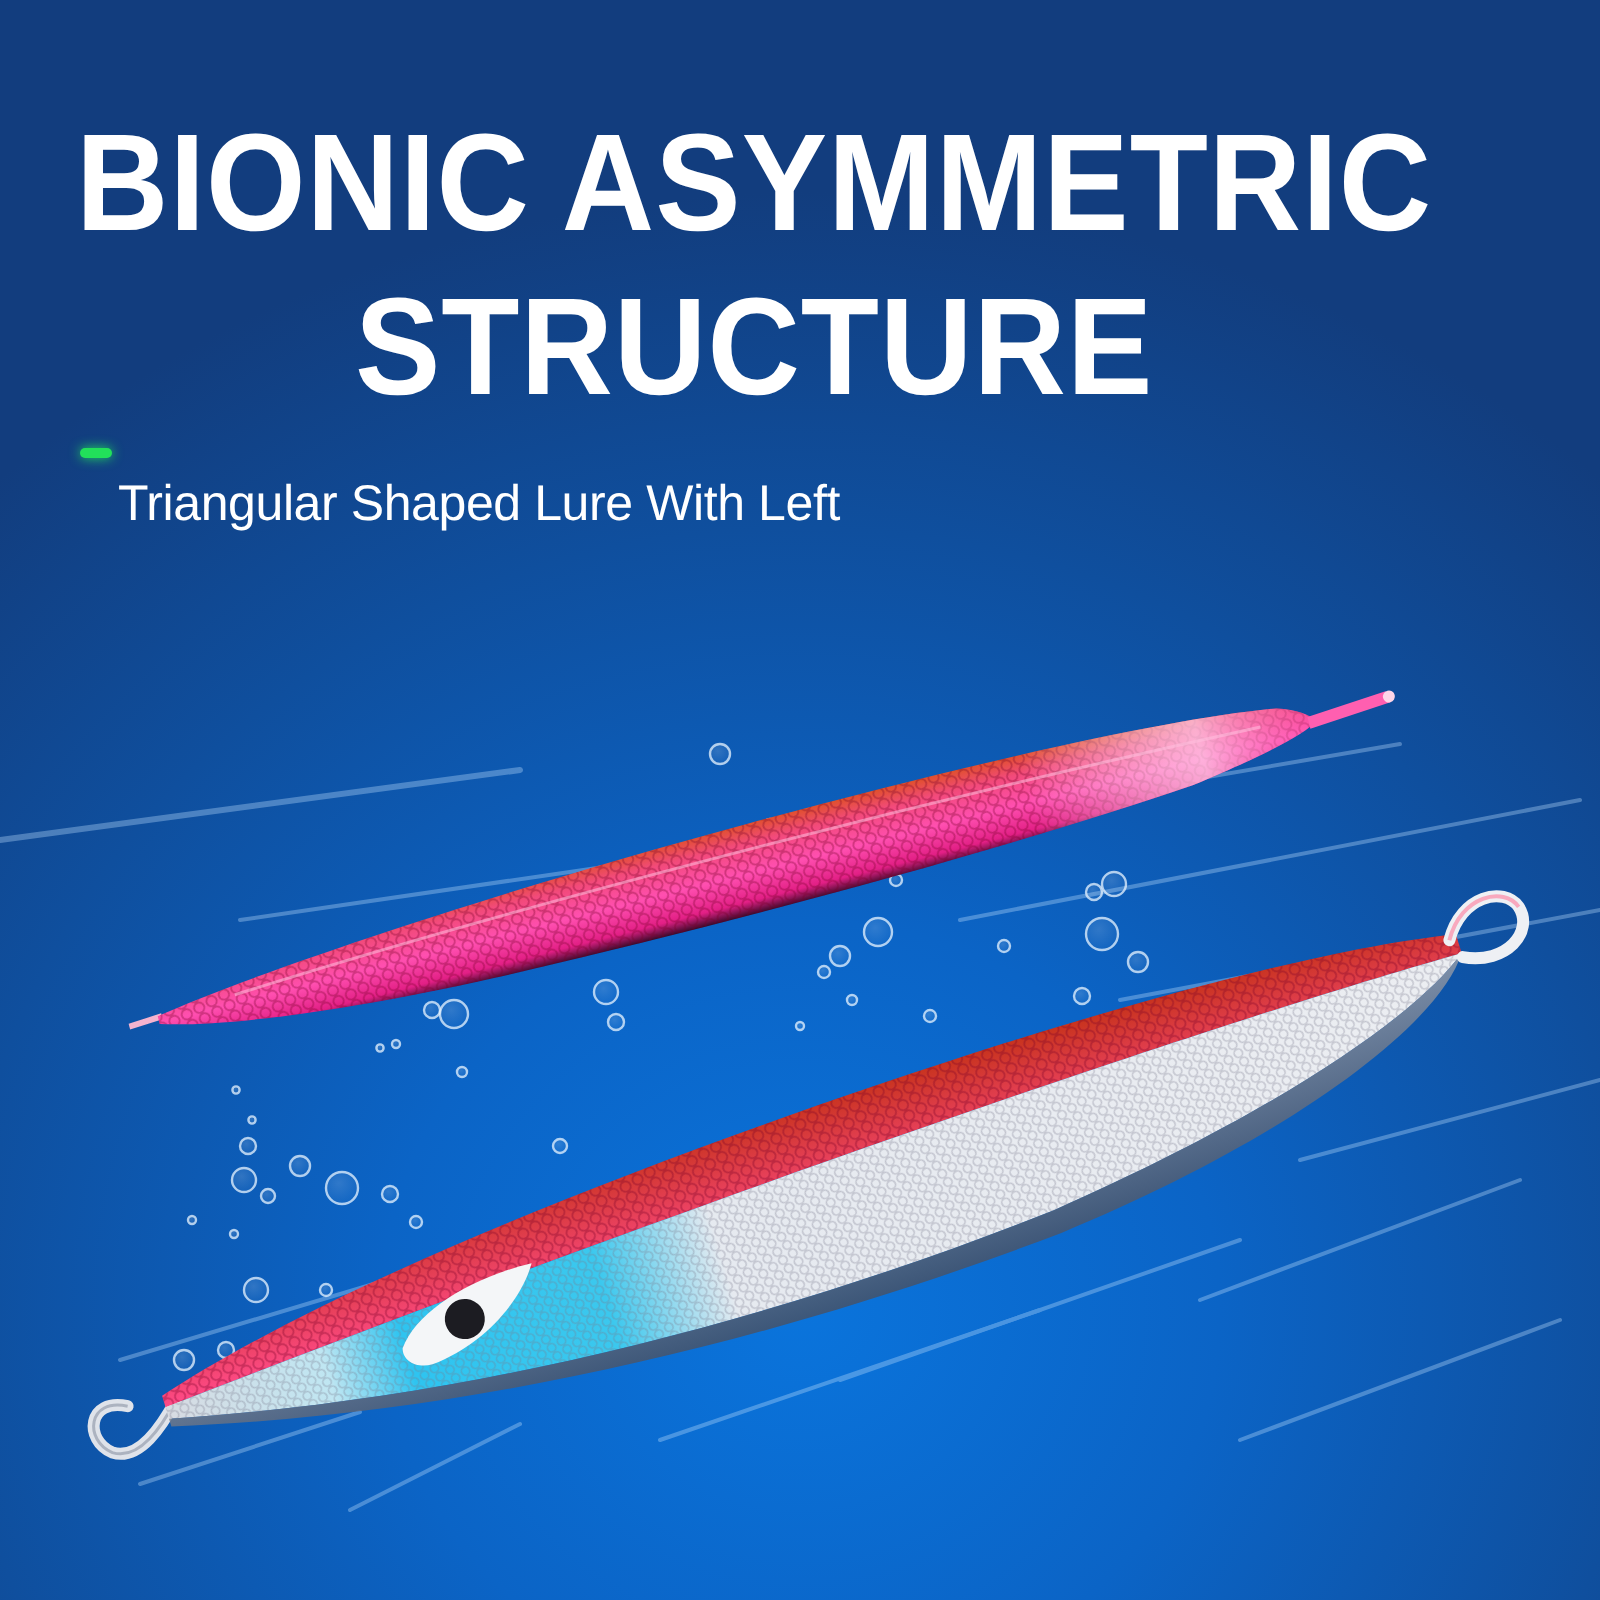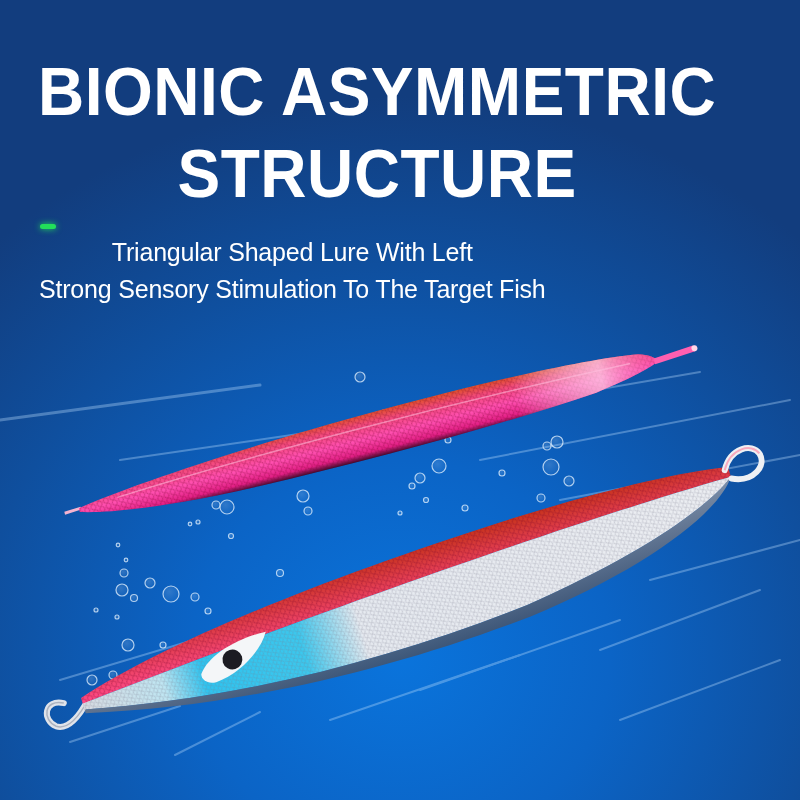--- a/index.html
+++ b/index.html
@@ -17,21 +17,21 @@
     }
     .headline span { display: block; }
     .accent-bar {
       position: absolute; left: 40px; top: 224px; width: 16px; height: 5px;
       border-radius: 3px; background: #22e05a; box-shadow: 0 0 6px #22e05a;
     }
     .desc {
       position: absolute; left: 39px; top: 234px; margin: 0; padding: 0; list-style: none;
       color: #ffffff; font-size: 25px; line-height: 37px; letter-spacing: -0.2px;
     }
-    .desc li { white-space: nowrap; }
+    .desc li { white-space: nowrap; margin-left: 20px; }
     svg.art { position: absolute; left: 0; top: 0; }
   </style>
 </head>
 <body>
 
 <div class="stage">
 
   <svg class="art" width="800" height="800" viewBox="0 0 800 800">
     <defs>
       <pattern id="scales" width="7" height="6" patternUnits="userSpaceOnUse" patternTransform="rotate(-14)">
@@ -210,15 +210,14 @@
 
   <h1 class="headline">
     <span>BIONIC ASYMMETRIC</span>
     <span>STRUCTURE</span>
   </h1>
 
   <div class="accent-bar"></div>
 
   <ul class="desc">
     <li>Triangular Shaped Lure With Left</li>
-    <li>Strong Sensory Stimulation To The Target Fish</li>
   </ul>
 </div>
 
 </body></html>

